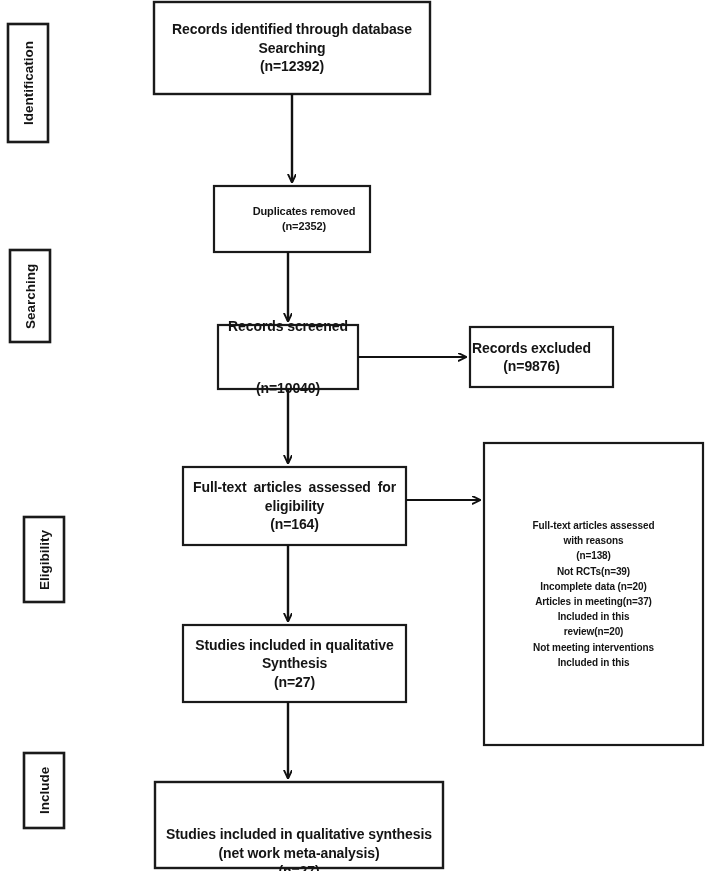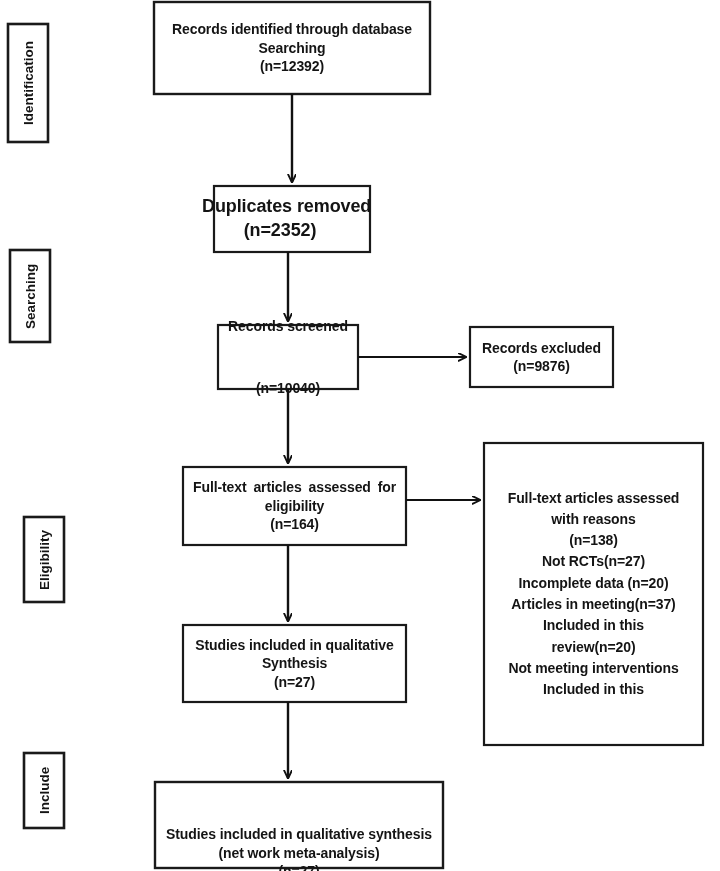--- a/index.html
+++ b/index.html
@@ -123,46 +123,46 @@
   <div class="stage-label" style="left:10px; top:250px; width:40px; height:92px; font-size:13.5px;">Searching</div>
   <div class="stage-label" style="left:24px; top:517px; width:40px; height:85px; font-size:13.5px;">Eligibility</div>
   <div class="stage-label" style="left:24px; top:753px; width:40px; height:75px; font-size:13.5px;">Include</div>
 
   <div class="flow-text" style="left:154px; top:2px; width:276px; height:92px; font-size:14px; padding:0 10px;">
     <span class="ln">Records identified through database</span>
     <span class="ln">Searching</span>
     <span class="ln">(n=12392)</span>
   </div>
 
-  <div class="flow-text" style="left:202px; top:186px; width:156px; height:66px; font-size:18px;">
+  <div class="flow-text" style="left:226px; top:186px; width:156px; height:66px; font-size:11px;">
     <span class="ln">Duplicates removed</span>
     <span class="ln">(n=2352)</span>
   </div>
 
   <div class="flow-text" style="left:218px; top:325px; width:140px; height:64px; font-size:14px;gap:44px;">
     <span class="ln">Records screened</span>
     <span class="ln">(n=10040)</span>
   </div>
 
-  <div class="flow-text" style="left:470px; top:327px; width:143px; height:60px; font-size:14px;align-items:center;">
+  <div class="flow-text" style="left:460px; top:327px; width:143px; height:60px; font-size:14px;align-items:center;">
     <span class="ln">Records excluded</span>
     <span class="ln">(n=9876)</span>
   </div>
 
   <div class="flow-text" style="left:183px; top:467px; width:223px; height:78px; font-size:14px; padding:8px 10px;">
     <span class="ln justify">Full-text  articles  assessed  for</span>
     <span class="ln">eligibility</span>
     <span class="ln">(n=164)</span>
   </div>
 
-  <div class="flow-text" style="left:484px; top:443px; width:219px; height:302px; font-size:14px; line-height:1.52;">
+  <div class="flow-text" style="left:484px; top:443px; width:219px; height:302px; font-size:10px; line-height:1.52;">
     <span class="ln">Full-text articles assessed</span>
     <span class="ln">with reasons</span>
     <span class="ln">(n=138)</span>
-    <span class="ln">Not RCTs(n=27)</span>
+    <span class="ln">Not RCTs(n=39)</span>
     <span class="ln">Incomplete data (n=20)</span>
     <span class="ln">Articles in meeting(n=37)</span>
     <span class="ln">Included in this</span>
     <span class="ln">review(n=20)</span>
     <span class="ln">Not meeting interventions</span>
     <span class="ln">Included in this</span>
   </div>
 
   <div class="flow-text" style="left:183px; top:625px; width:223px; height:77px; font-size:14px;">
     <span class="ln">Studies included in qualitative</span>

